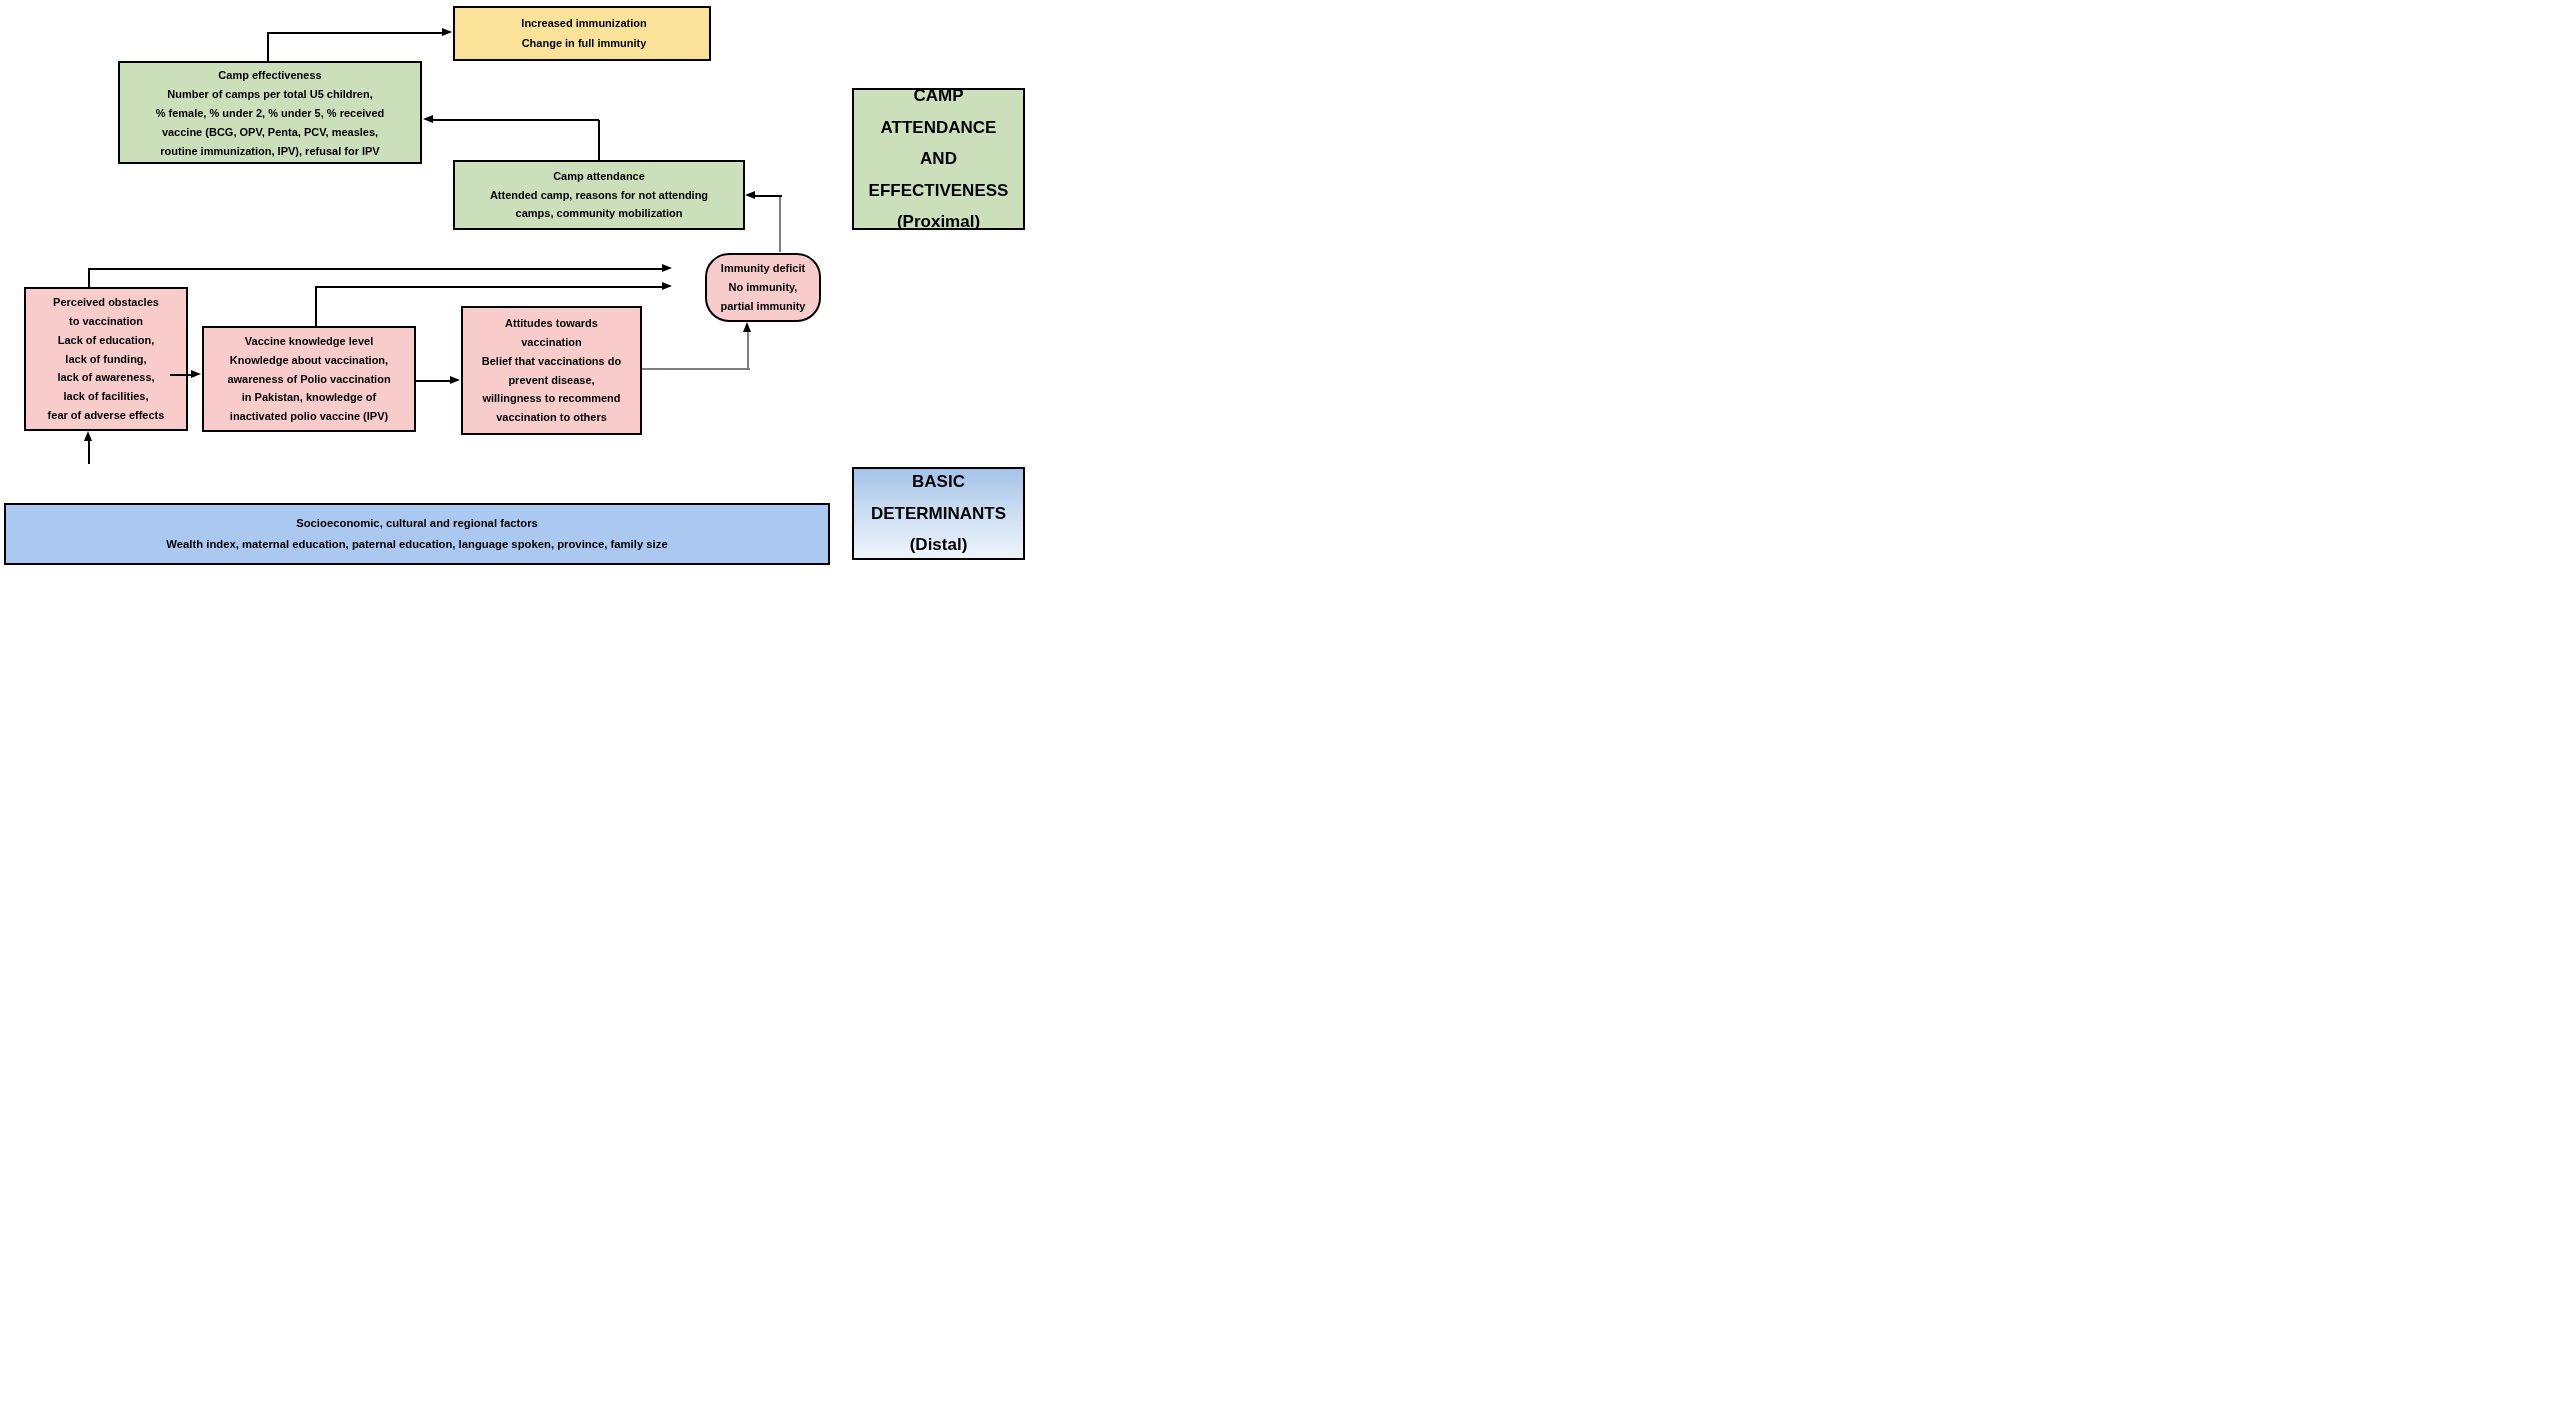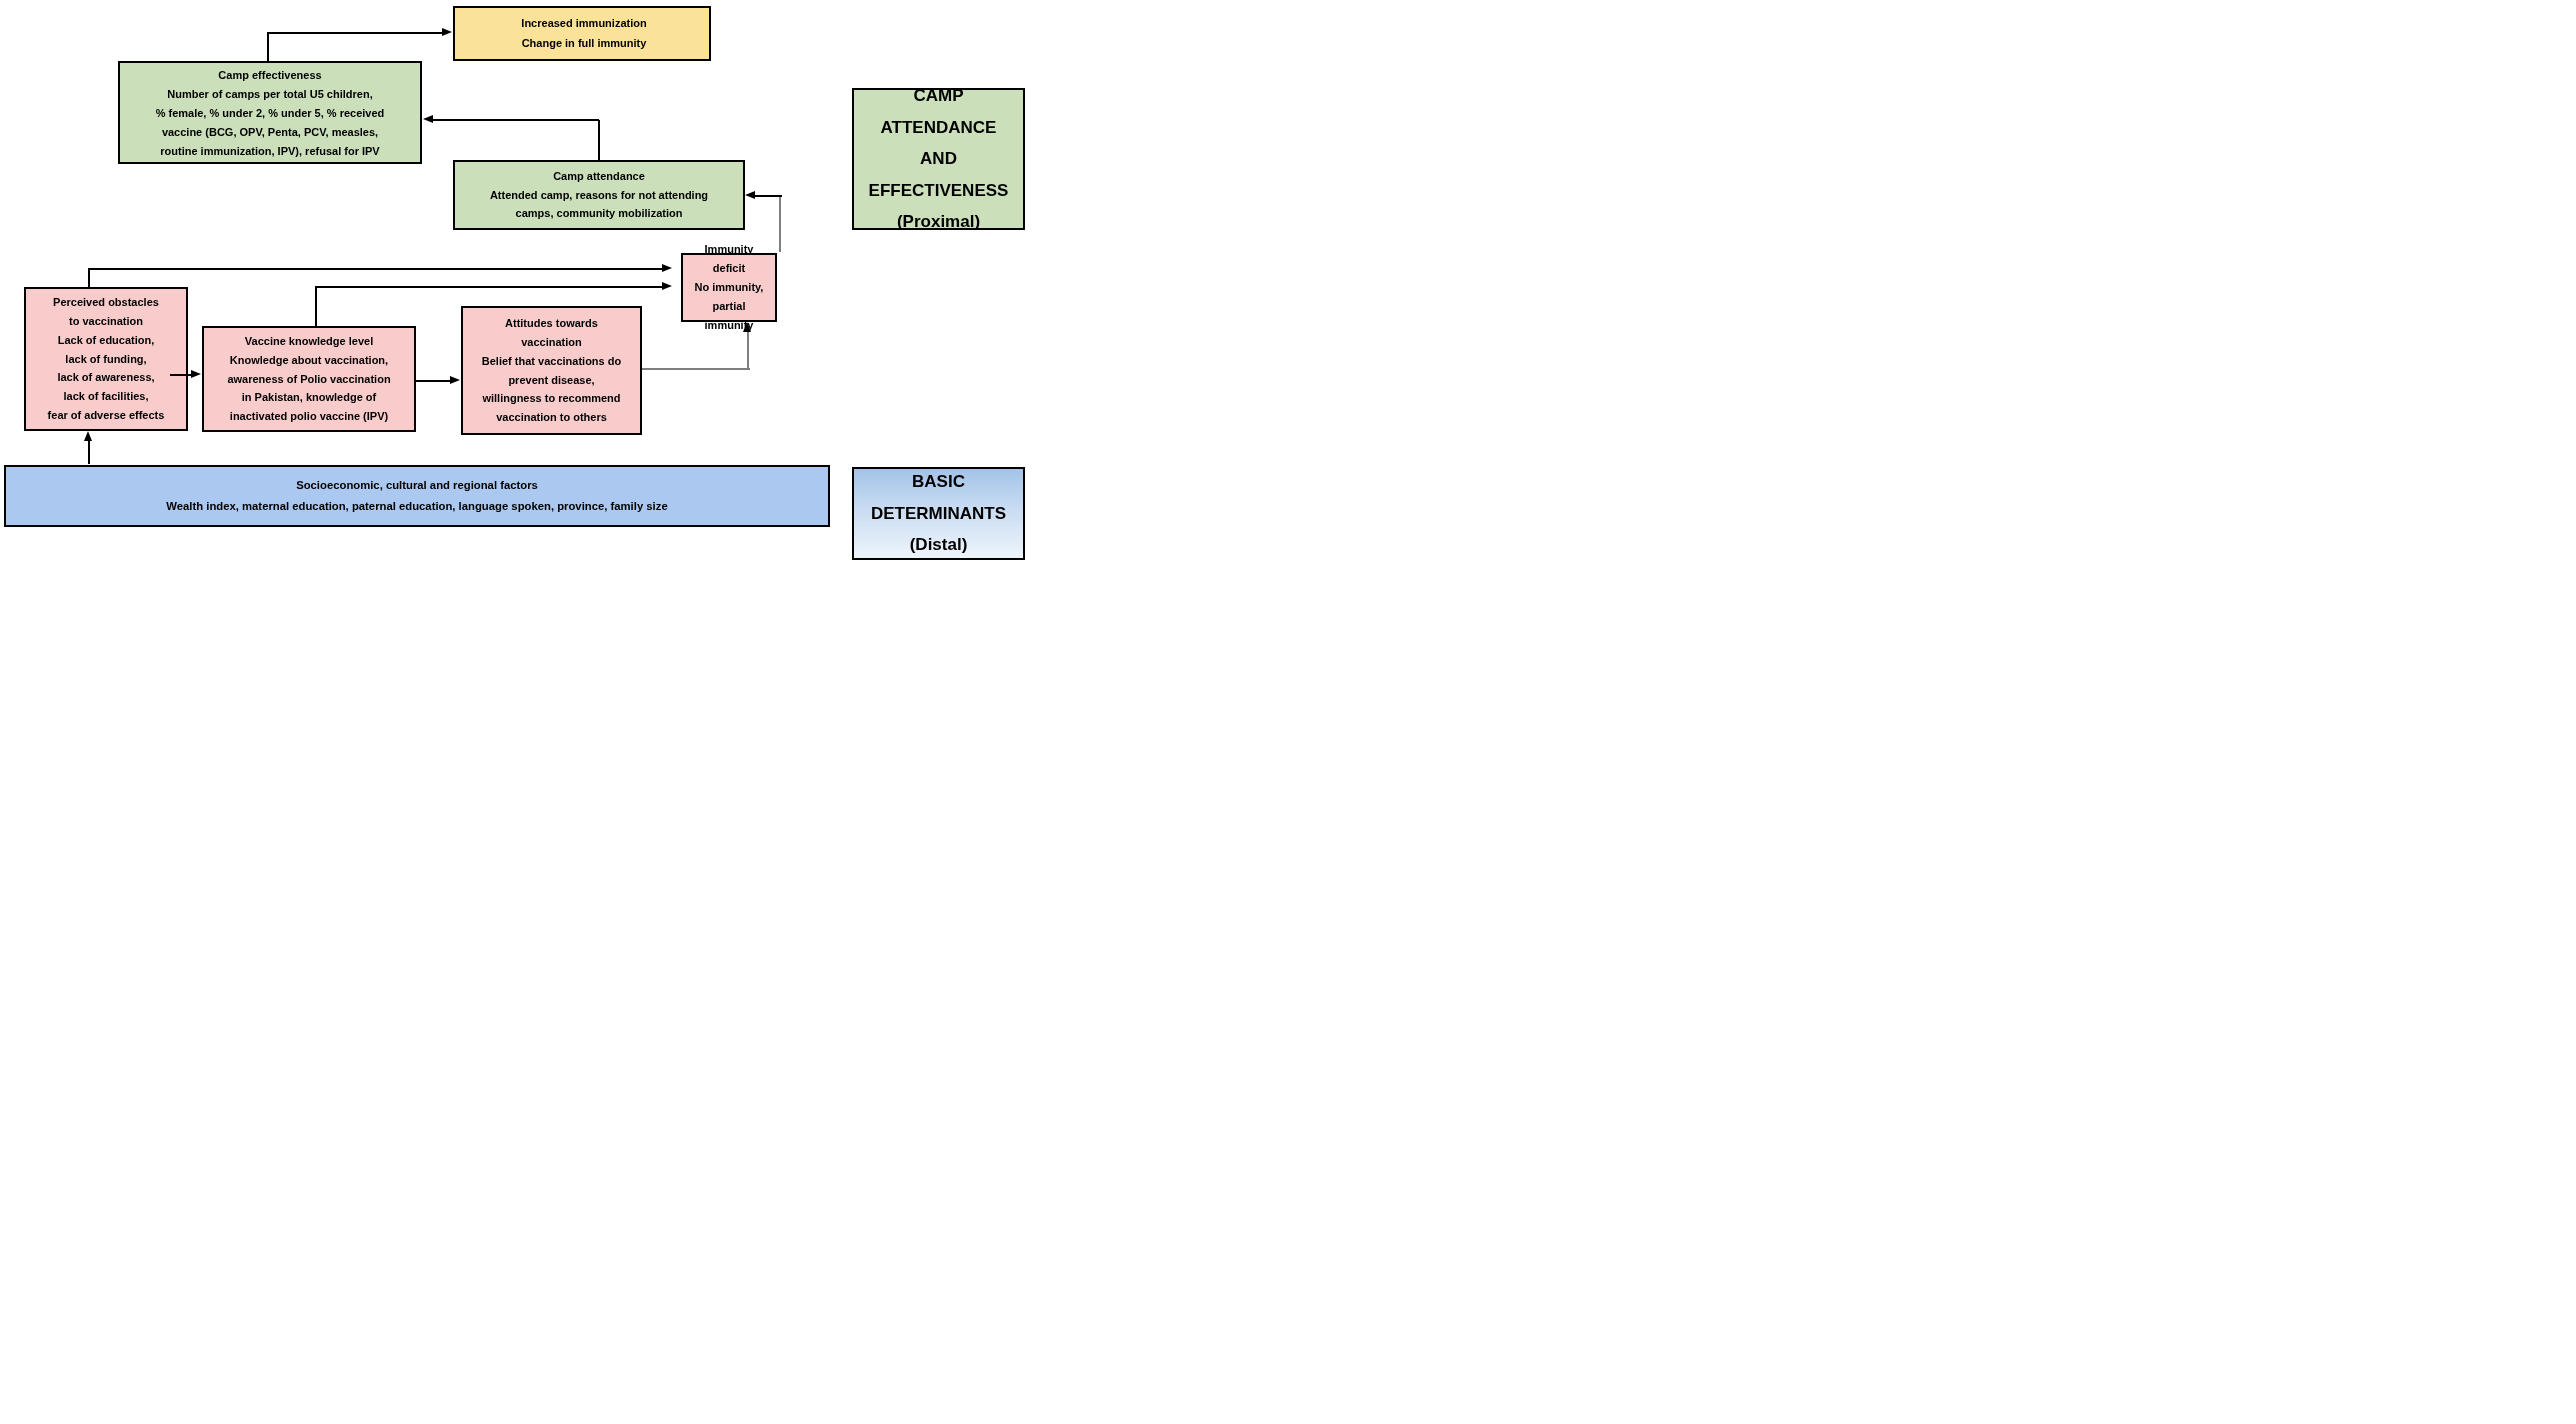--- a/index.html
+++ b/index.html
@@ -32,21 +32,21 @@
   #b-macro { font-size:11.3px; border-style:dashed; }
   #b-immunization { font-size:11px; line-height:1.75;padding-left:8px; }
   #b-distal {
     background:linear-gradient(180deg,#A3C3E8 0%,#C9DCF2 45%,#EEF4FB 100%);
   }
   
   #b-immunization { left:453px; top:6px;   width:258px; height:55px; }
   #b-campeff      { left:118px; top:61px;  width:304px; height:103px;justify-content:flex-end; }
   #b-campatt      { left:453px; top:160px; width:292px; height:70px; }
   #b-proximal     { left:852px;top:88px; width:173px; height:142px; }
-  #b-immunity     { left:681px;top:253px; width:96px; height:69px; }
+  #b-immunity     { left:705px;top:253px; width:116px; height:69px;border-radius:24px; }
   #b-obstacles    { left:24px;  top:287px; width:164px; height:144px; }
   #b-knowledge    { left:202px; top:326px; width:214px; height:106px; }
   #b-attitudes    { left:461px; top:306px; width:181px; height:129px; }
   #b-intermediate { left:852px;top:253px; width:173px; height:186px; }
   #b-socio        { left:4px;   top:465px; width:826px;height:62px; }
   #b-macro        { left:4px;   top:532px; width:826px;height:31px; }
   #b-distal       { left:852px;top:467px; width:173px; height:93px; }
   
   .hline { position:absolute; height:2px; background:#000; }
   .vline { position:absolute; width:2px;  background:#000; }
@@ -115,21 +115,21 @@
   <div class="box" id="b-attitudes" style="background-color: rgb(249, 204, 204);">
     <div class="t">Attitudes towards
 vaccination</div>
     <div class="b">Belief that vaccinations do
 prevent disease,
 willingness to recommend
 vaccination to others</div>
   </div>
 
 
-  <div class="box" id="b-socio" style="background-color: rgb(171, 201, 240);">
+  <div class="box" id="b-socio" style="background-color: rgb(171, 201, 240); margin-top: 38px;">
     <div class="t">Socioeconomic, cultural and regional factors</div>
     <div class="b">Wealth index, maternal education, paternal education, language spoken, province, family size</div>
   </div>
 
 
   <div class="box sidelabel" id="b-distal">
     <div class="t">BASIC
 DETERMINANTS
 (Distal)</div>
   </div>

